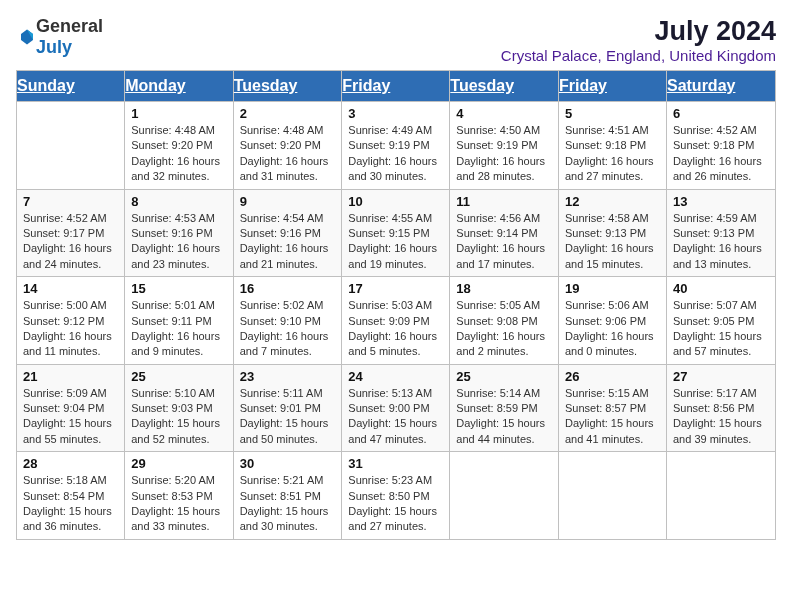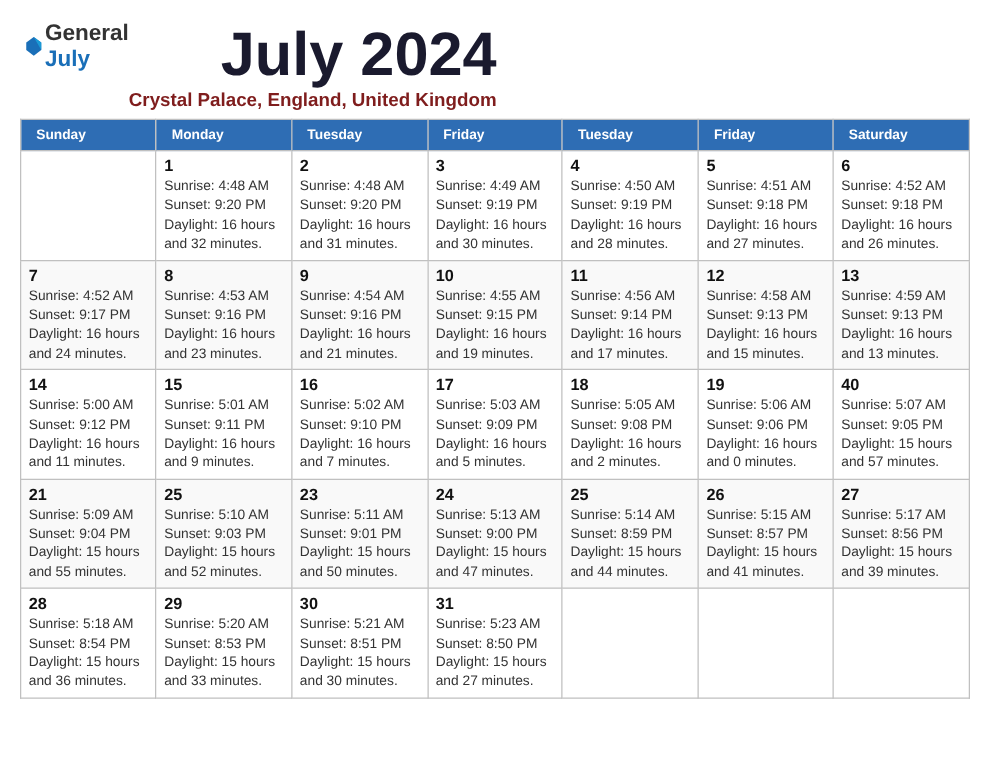--- a/index.html
+++ b/index.html
@@ -5,21 +5,21 @@
     * { box-sizing: border-box; margin: 0; padding: 0; }
     body {
       font-family: Arial, sans-serif;
       background: #fff;
       width: 792px;
       min-height: 612px;
       padding: 16px;
     }
     .header {
       display: flex;
-      justify-content: flex-start;
+      justify-content: space-between;
       align-items: flex-start;
       margin-bottom: 6px;
     }
     .logo {
       display: flex;
       align-items: center;
       gap: 2px;
     }
     .logo-text-general {
       font-size: 18px;
@@ -33,42 +33,43 @@
     }
     .logo-icon {
       width: 18px;
       height: 18px;
       margin-left: 2px;
     }
     .title-block {
       text-align: right;
     }
     .month-year {
-      font-size: 49px;
+      font-size: 27px;
       font-weight: bold;
       color: #1a1a2e;
     }
     .location {
       font-size: 15px;
-      color: #7f1d1d;
-      font-weight: bold;
+      color: #4c1d95;
+      font-weight: normal;
     }
     table {
       width: 100%;
       border-collapse: collapse;
       font-size: 11px;
     }
     thead tr th {
       background-color: #2e6db4;
       color: #fff;
       text-align: left;
-      padding: 6px 12px;
-      font-size: 11px;
+      padding: 6px 0;
+      font-size: 16px;
       font-weight: bold;
       border: 1px solid #c0c0c0;
+      text-decoration: underline;
     }
     tbody tr td {
       border: 1px solid #c0c0c0;
       vertical-align: top;
       padding: 4px 6px;
       width: 112px;
       min-height: 80px;
       background: #fff;
     }
     tbody tr:nth-child(even) td {

